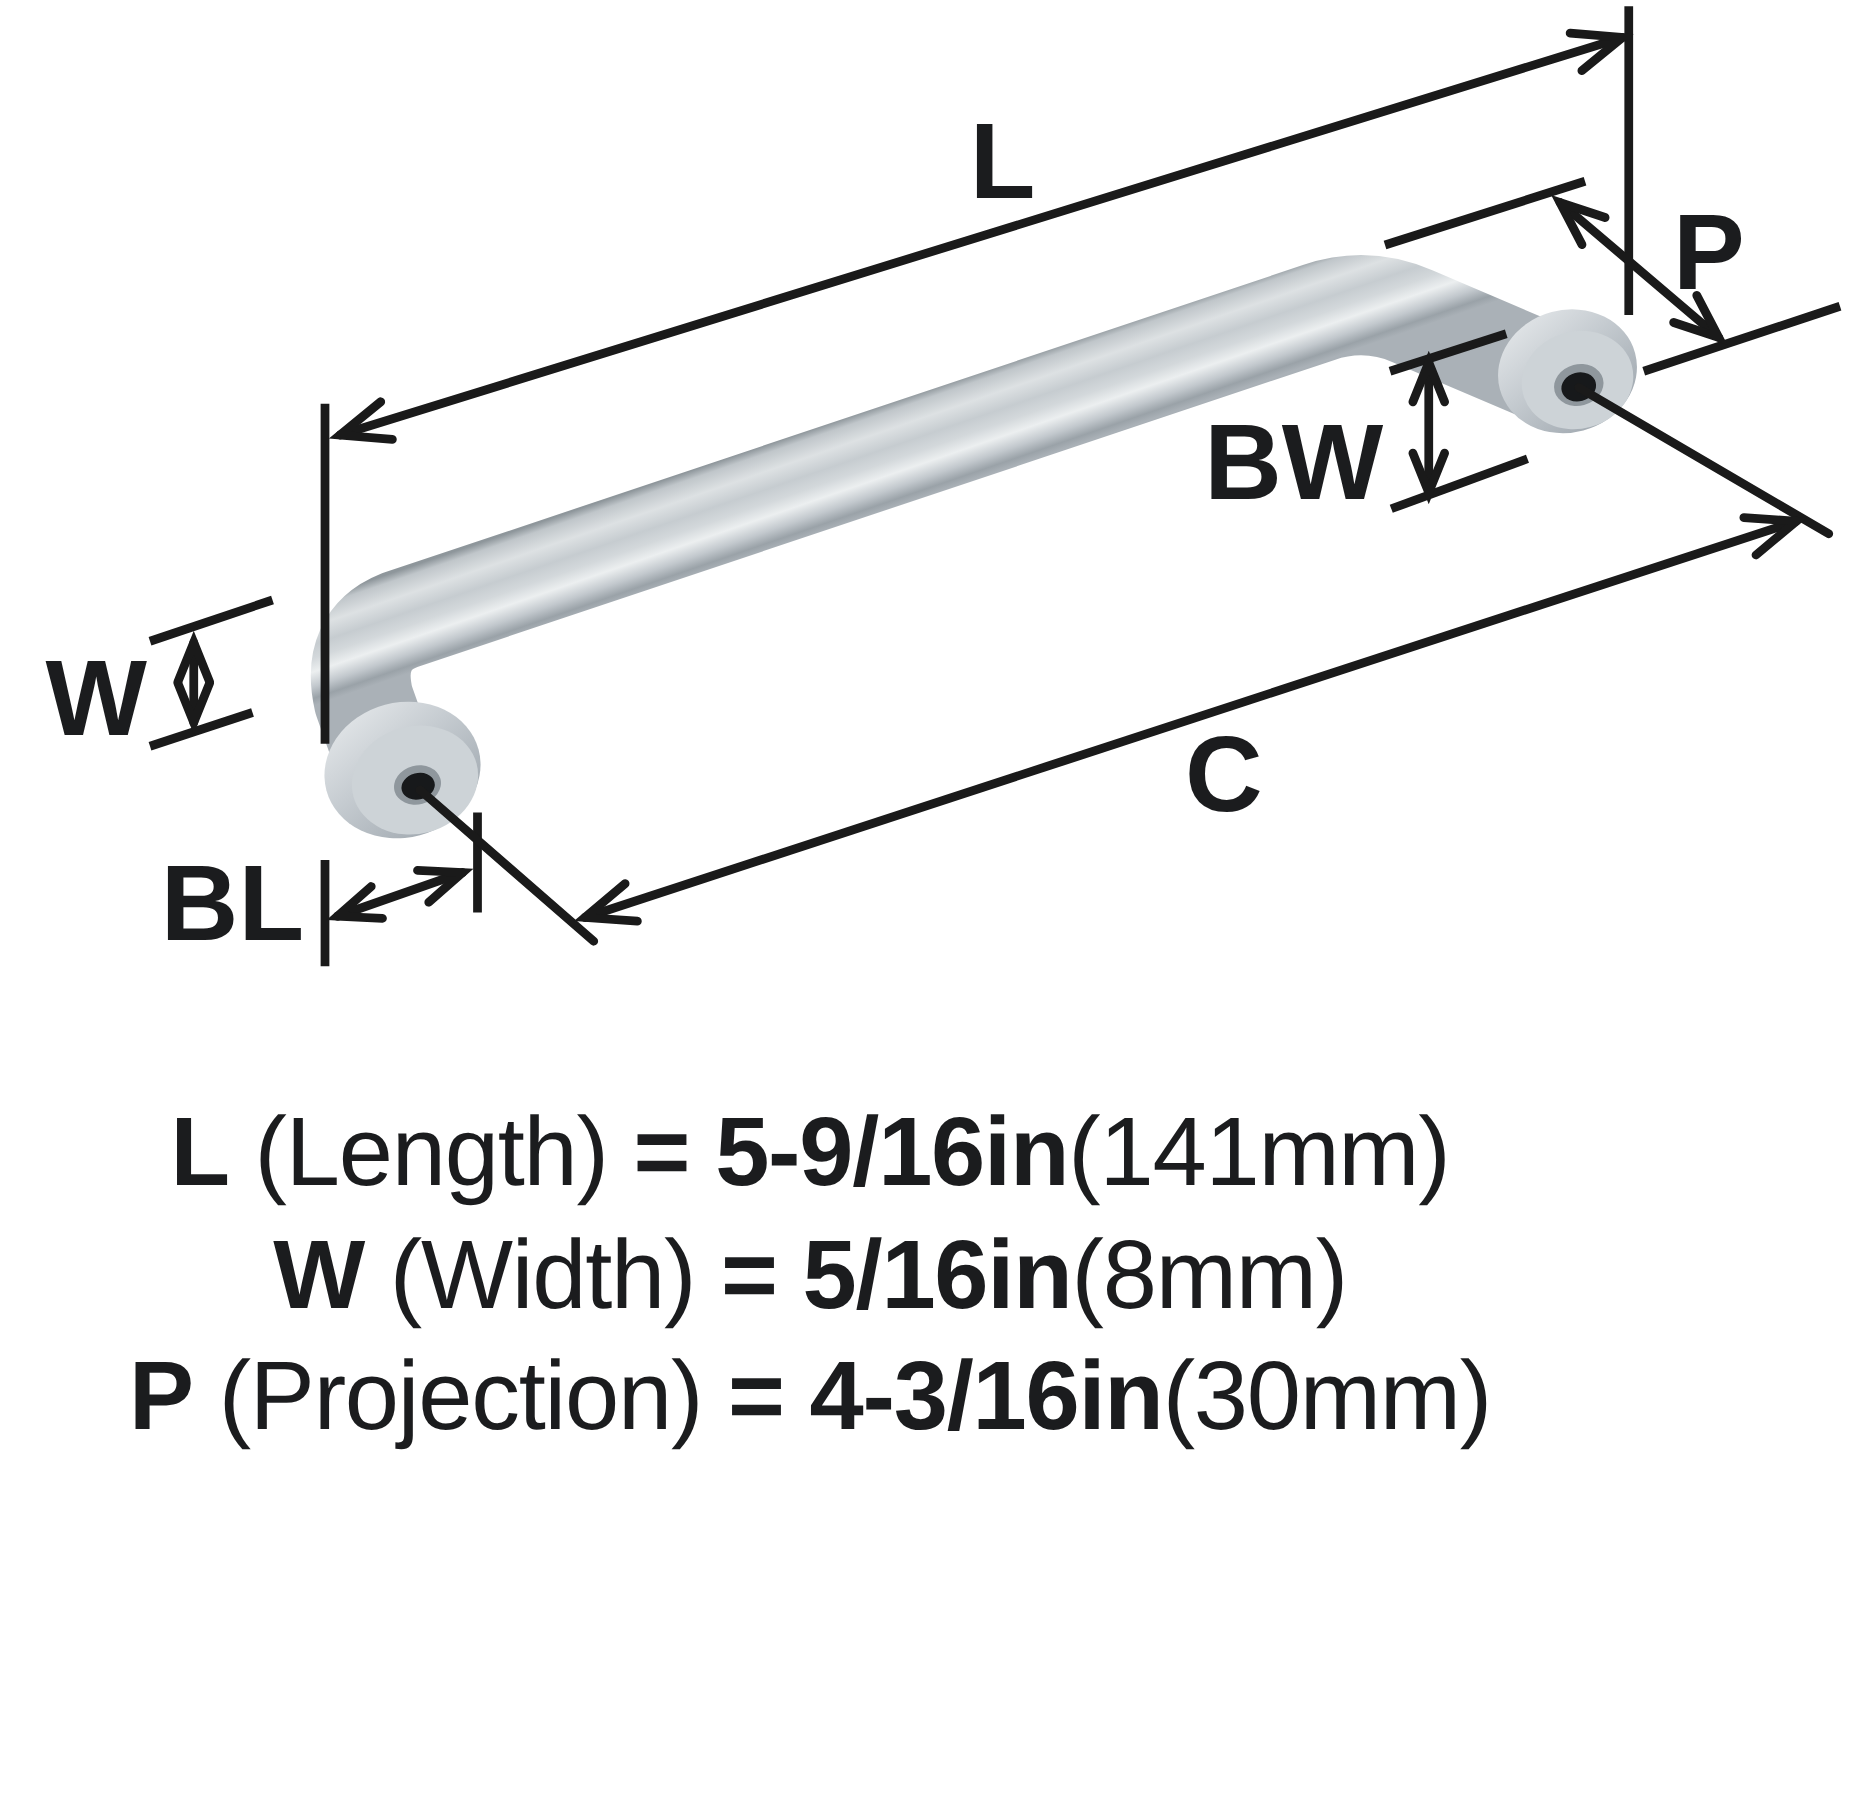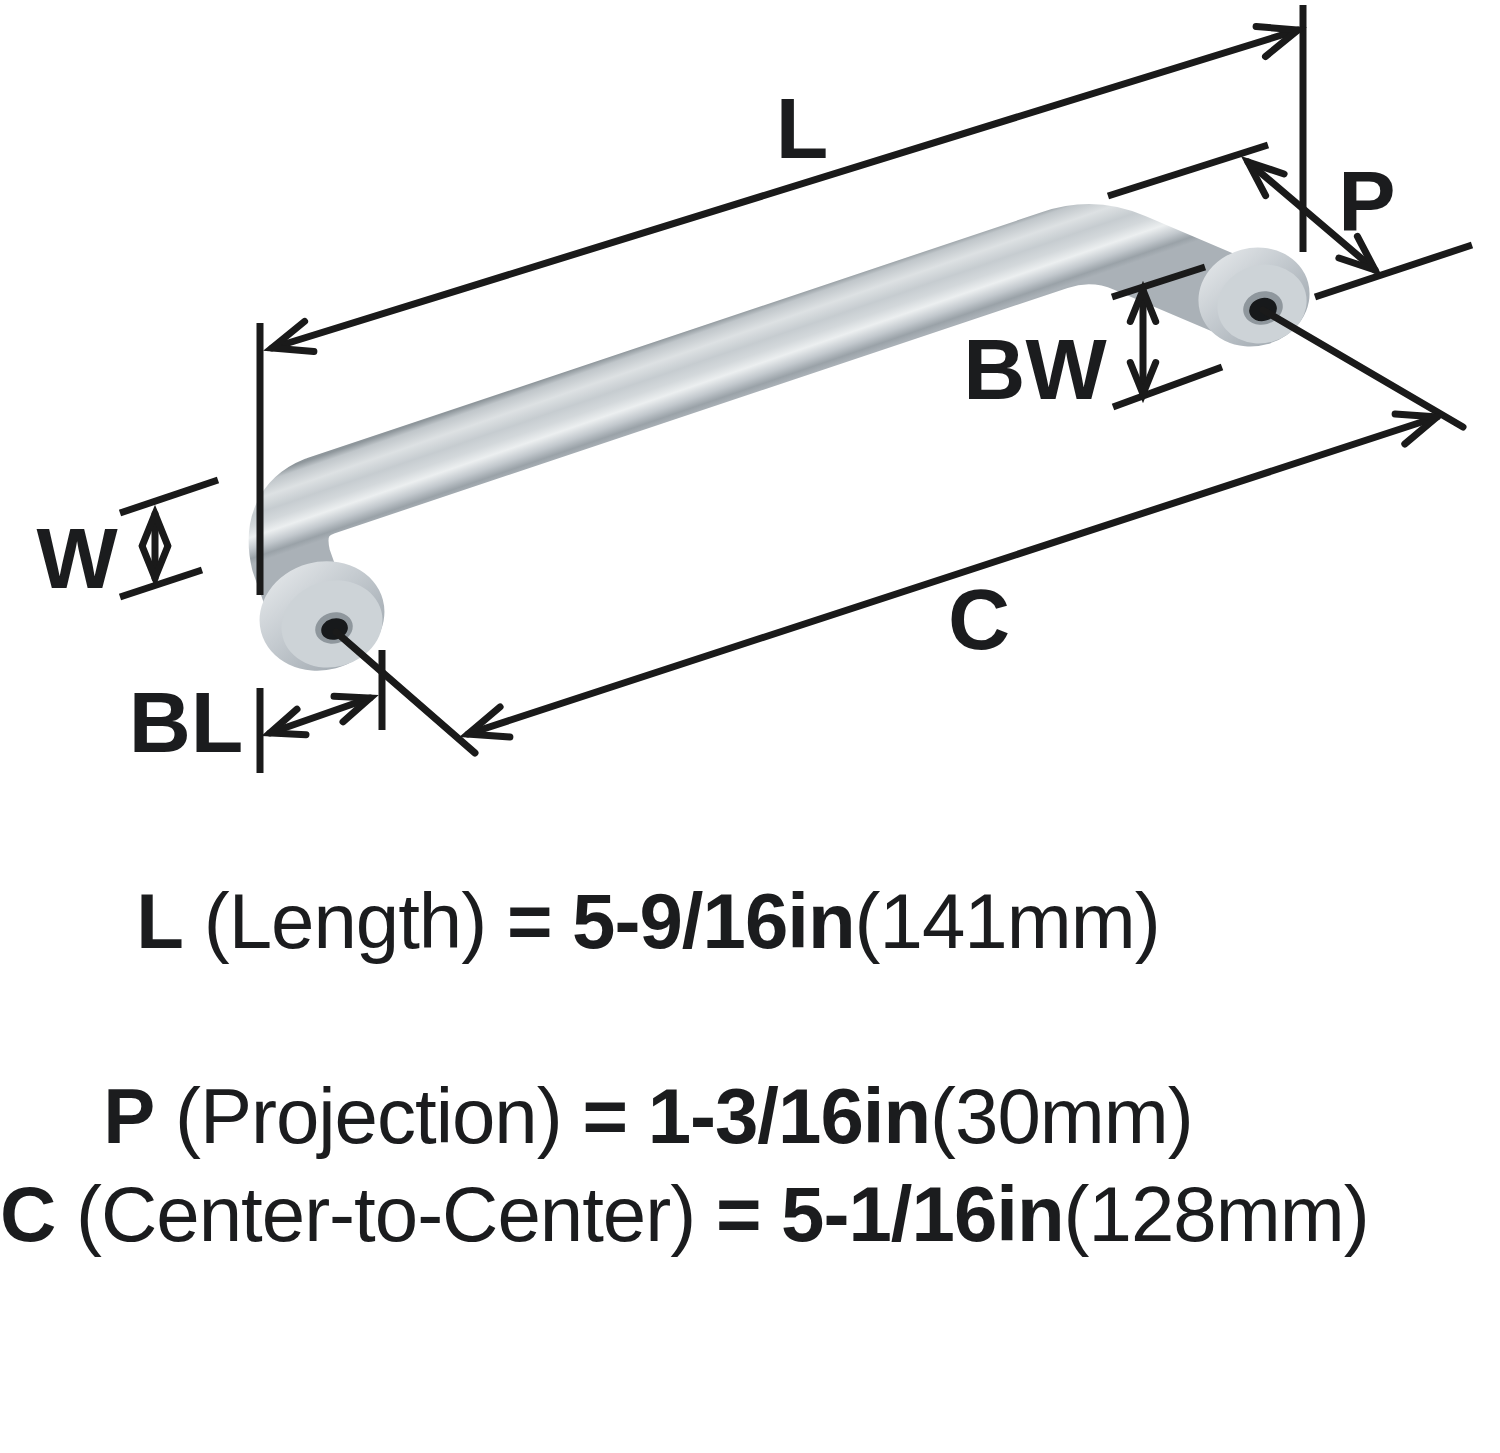--- a/index.html
+++ b/index.html
@@ -129,26 +129,26 @@
     <text class="dim-letter" x="186" y="752">BL</text>
     <text class="dim-letter" x="979" y="649">C</text>
   </svg>
 
   <div class="spec-line" style="top:882px">
     <span class="b">L</span>
     <span class="r">(Length)</span>
     <span class="b">=</span>
     <span class="b">5-9/16in</span><span class="r">(141mm)</span>
   </div>
+  <div class="spec-line" style="top:980px">
+    <span class="b">W</span>
+    <span class="r">(Width)</span>
+    <span class="b">=</span>
+    <span class="b">5/16in</span><span class="r">(8mm)</span>
+  </div>
   <div class="spec-line" style="top:1077px">
     <span class="b">P</span>
     <span class="r">(Projection)</span>
     <span class="b">=</span>
-    <span class="b">1-3/16in</span><span class="r">(30mm)</span>
-  </div>
-  <div class="spec-line" style="top:1175px">
-    <span class="b">C</span>
-    <span class="r">(Center-to-Center)</span>
-    <span class="b">=</span>
-    <span class="b">5-1/16in</span><span class="r">(128mm)</span>
+    <span class="b">4-3/16in</span><span class="r">(30mm)</span>
   </div>
 
 </div>
 
 </body></html>

